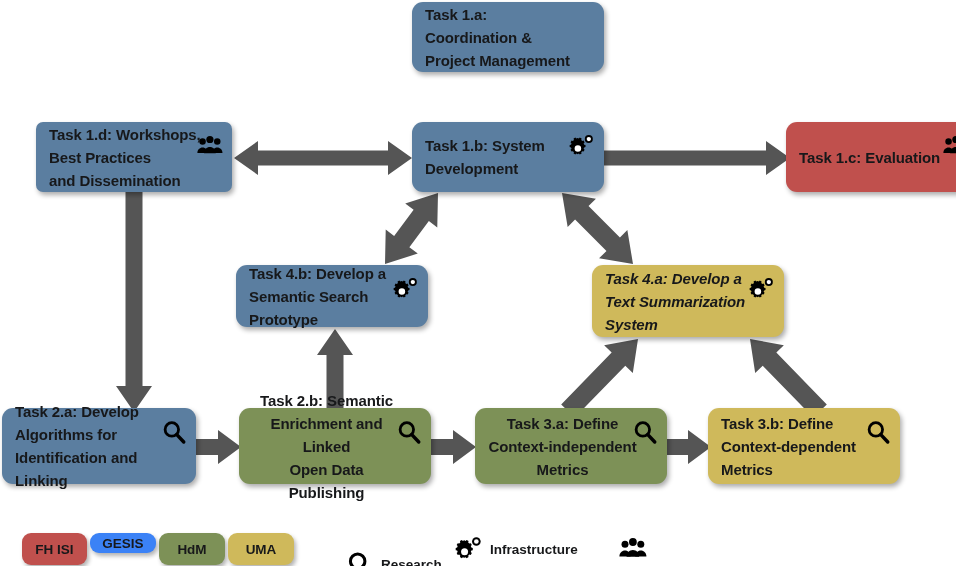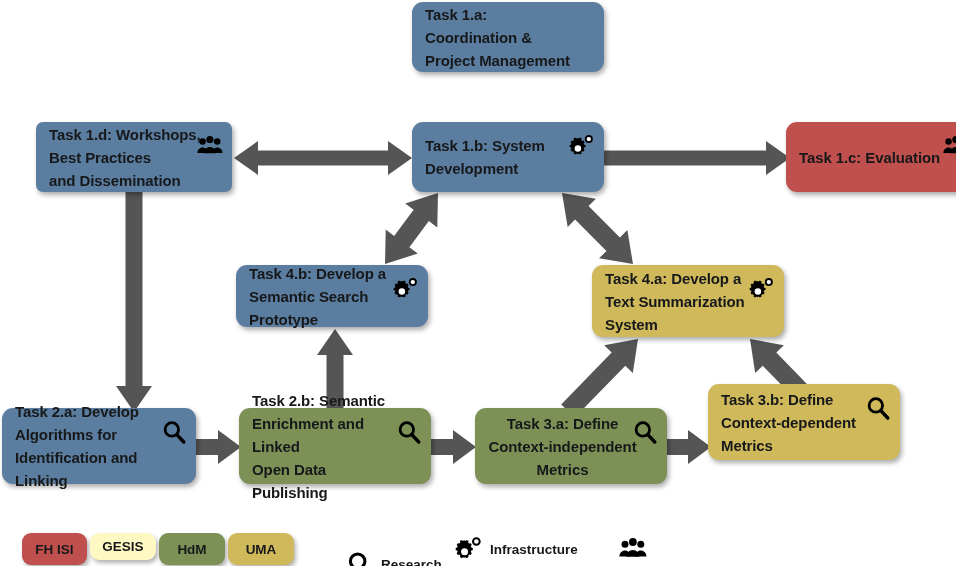--- a/index.html
+++ b/index.html
@@ -176,21 +176,21 @@
 Semantic Search Prototype</div>
         <div class="badge">
           <svg viewBox="0 0 24 24" width="26" height="26" fill="currentColor">
             <path d="M9.6 6.2l1.25.55.9-.95 1.75 1.0-.35 1.25 1.0 1.0 1.3-.3 1.0 1.75-.95.9.5 1.3 1.3.35v2.0l-1.3.35-.5 1.3.95.9-1.0 1.75-1.3-.3-1.0 1.0.35 1.25-1.75 1.0-.9-.95-1.25.55-1.25-.55-.9.95-1.75-1.0.35-1.25-1.0-1.0-1.3.3-1.0-1.75.95-.9-.5-1.3-1.3-.35v-2.0l1.3-.35.5-1.3-.95-.9 1.0-1.75 1.3.3 1.0-1.0-.35-1.25 1.75-1.0.9.95z" transform="translate(-1.2,-1.3) scale(0.95)"></path>
             <circle cx="8.2" cy="14.3" r="3.0" fill="#ffffff"></circle>
             <circle cx="18.3" cy="5.6" r="3.7" fill="currentColor"></circle>
             <circle cx="18.3" cy="5.6" r="2.0" fill="#ffffff"></circle>
           </svg>
         </div>
       </div>
-      <div class="box" style="left: 592px; top: 265px; width: 192px; height: 72px; background: rgb(207, 185, 91);">
+      <div class="box" style="left: 592px; top: 265px; width: 192px; height: 72px; background: rgb(207, 185, 91); font-style: italic;">
         <div class="label">Task 4.a: Develop a
 Text Summarization
 System</div>
         <div class="badge">
           <svg viewBox="0 0 24 24" width="26" height="26" fill="currentColor">
             <path d="M9.6 6.2l1.25.55.9-.95 1.75 1.0-.35 1.25 1.0 1.0 1.3-.3 1.0 1.75-.95.9.5 1.3 1.3.35v2.0l-1.3.35-.5 1.3.95.9-1.0 1.75-1.3-.3-1.0 1.0.35 1.25-1.75 1.0-.9-.95-1.25.55-1.25-.55-.9.95-1.75-1.0.35-1.25-1.0-1.0-1.3.3-1.0-1.75.95-.9-.5-1.3-1.3-.35v-2.0l1.3-.35.5-1.3-.95-.9 1.0-1.75 1.3.3 1.0-1.0-.35-1.25 1.75-1.0.9.95z" transform="translate(-1.2,-1.3) scale(0.95)"></path>
             <circle cx="8.2" cy="14.3" r="3.0" fill="#ffffff"></circle>
             <circle cx="18.3" cy="5.6" r="3.7" fill="currentColor"></circle>
             <circle cx="18.3" cy="5.6" r="2.0" fill="#ffffff"></circle>
           </svg>
@@ -200,21 +200,21 @@
         <div class="label">Task 2.a: Develop
 Algorithms for
 Identification and Linking</div>
         <div class="badge">
           <svg viewBox="0 0 24 24" width="26" height="26" fill="none" stroke="currentColor" stroke-width="2.6" stroke-linecap="round">
             <circle cx="10" cy="9.6" r="6.2"></circle>
             <line x1="14.6" y1="14.4" x2="21" y2="21.2" stroke-width="3.2"></line>
           </svg>
         </div>
       </div>
-      <div class="box" style="left: 239px; top: 408px; width: 192px; height: 76px; background: rgb(125, 145, 87);">
+      <div class="box" style="left: 239px; top: 408px; width: 192px; height: 76px; background: rgb(125, 145, 87); text-align: center;">
         <div class="label">Task 2.b: Semantic
 Enrichment and Linked
 Open Data Publishing</div>
         <div class="badge">
           <svg viewBox="0 0 24 24" width="26" height="26" fill="none" stroke="currentColor" stroke-width="2.6" stroke-linecap="round">
             <circle cx="10" cy="9.6" r="6.2"></circle>
             <line x1="14.6" y1="14.4" x2="21" y2="21.2" stroke-width="3.2"></line>
           </svg>
         </div>
       </div>
@@ -222,37 +222,37 @@
         <div class="label">Task 3.a: Define
 Context-independent
 Metrics</div>
         <div class="badge">
           <svg viewBox="0 0 24 24" width="26" height="26" fill="none" stroke="currentColor" stroke-width="2.6" stroke-linecap="round">
             <circle cx="10" cy="9.6" r="6.2"></circle>
             <line x1="14.6" y1="14.4" x2="21" y2="21.2" stroke-width="3.2"></line>
           </svg>
         </div>
       </div>
-      <div class="box" style="left: 708px; top: 384px; width: 192px; height: 76px; background: rgb(207, 185, 91);">
+      <div class="box" style="left: 708px; top: 408px; width: 192px; height: 76px; background: rgb(207, 185, 91);">
         <div class="label">Task 3.b: Define
 Context-dependent
 Metrics</div>
         <div class="badge">
           <svg viewBox="0 0 24 24" width="26" height="26" fill="none" stroke="currentColor" stroke-width="2.6" stroke-linecap="round">
             <circle cx="10" cy="9.6" r="6.2"></circle>
             <line x1="14.6" y1="14.4" x2="21" y2="21.2" stroke-width="3.2"></line>
           </svg>
         </div>
       </div>
     </div>
   <div id="legend-layer">
       <div class="legend-chip" style="left: 22px; top: 533px; width: 65px; height: 32px; background: rgb(192, 80, 77);">
         <span>FH ISI</span>
       </div>
-      <div class="legend-chip" style="left: 90px; top: 533px; width: 66px; height: 27px; background: #fef9c3;">
+      <div class="legend-chip" style="left: 90px; top: 533px; width: 66px; height: 20px; background: #3b82f6;">
         <span>GESIS</span>
       </div>
       <div class="legend-chip" style="left: 159px; top: 533px; width: 66px; height: 32px; background: rgb(125, 145, 87);">
         <span>HdM</span>
       </div>
       <div class="legend-chip" style="left: 228px; top: 533px; width: 66px; height: 32px; background: rgb(207, 185, 91);">
         <span>UMA</span>
       </div>
       <div class="legend-icon-item" style="left: 346px; top: 550px;">
         <span class="ico"><svg viewBox="0 0 24 24" width="28" height="28" fill="none" stroke="currentColor" stroke-width="2.6" stroke-linecap="round">

